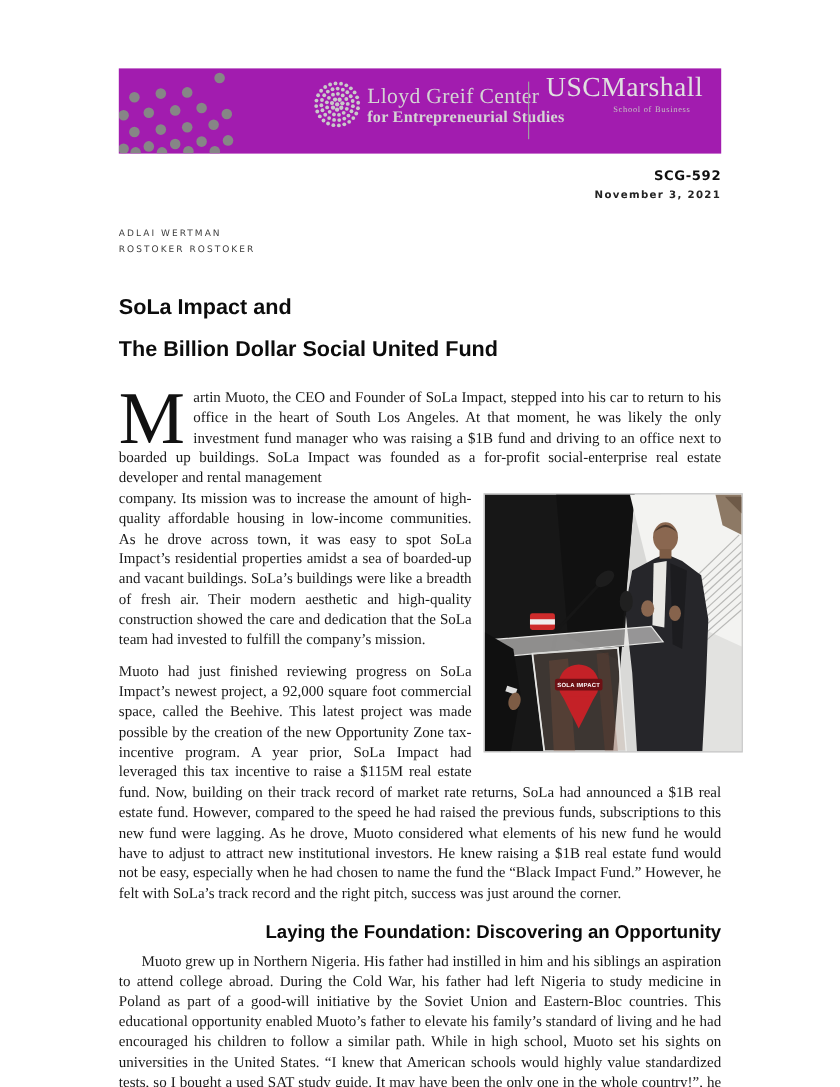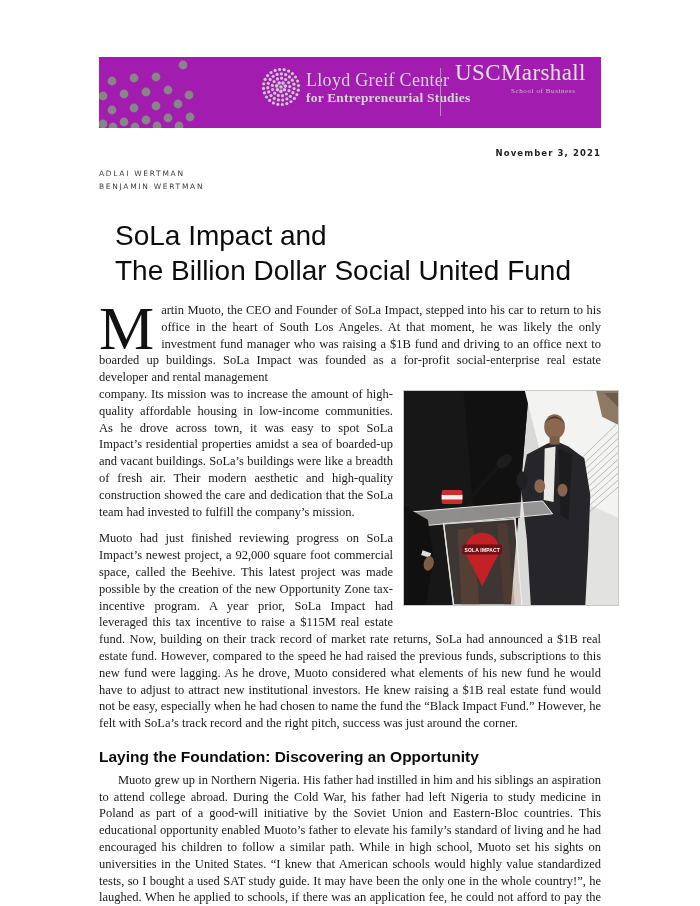--- a/index.html
+++ b/index.html
@@ -14,33 +14,33 @@
   .greif-line1{font-size:18px;letter-spacing:.3px;}
   .greif-line2{font-size:13.5px;font-weight:600;margin-top:0;letter-spacing:.2px;}
   .banner-divider{position:absolute;left:341px;top:11px;width:1px;height:48px;background:#9f9f9f;}
   .usc-block{position:absolute;left:356px;top:3px;color:#e0e0e0;font-family:Liberation Serif, serif;}
   .usc-name{font-size:23px;letter-spacing:.4px;}
   .usc-school{font-size:7px;letter-spacing:.6px;margin-top:1px;margin-left:56px;color:#c4c4c4;}
 
   
   .header-meta{margin-top:12px;text-align:right;font-family:"DejaVu Sans",sans-serif;}
   .case-number{font-size:11px;font-weight:700;letter-spacing:.5px;color:#101010;}
-  .case-date{font-size:8.5px;font-weight:700;letter-spacing:1.1px;color:#232323;margin-top:20px;}
-  .authors{margin-top:9px;text-align:left;font-family:"DejaVu Sans",sans-serif;font-size:7.5px;letter-spacing:1.7px;color:#3c3c3c;line-height:13px;}
-
-  
-  .page-title{margin:25px 0 0 16px;font-family:"Liberation Sans",sans-serif;font-weight:400;font-size:28px;line-height:35px;color:#0c0c0c;}
+  .case-date{font-size:8.5px;font-weight:700;letter-spacing:1.1px;color:#232323;margin-top:5px;}
+  .authors{margin-top:20px;text-align:left;font-family:"DejaVu Sans",sans-serif;font-size:7.5px;letter-spacing:1.7px;color:#3c3c3c;line-height:13px;}
+
+  
+  .page-title{margin:25px 0 0 0;font-family:"Liberation Sans",sans-serif;font-weight:700;font-size:18px;line-height:35px;color:#0c0c0c;}
 
   
   .article{margin-top:14px;font-family:"Liberation Serif",serif;font-size:12.5px;line-height:16.8px;text-align:justify;color:#191919;}
   .article p{margin:0;}
   .para-gap{margin-top:10px !important;}
   .dropcap{float:left;font-size:62px;line-height:47px;margin:3px 7px 0 0;color:#111;font-family:"Liberation Serif",serif;}
   .indent{text-indent:19px;}
-  .section-heading{font-family:"Liberation Sans",sans-serif;font-weight:700;font-size:15.5px;color:#0c0c0c;margin:17px 0 6px 0;text-align:left;}
+  .section-heading{font-family:"Liberation Sans",sans-serif;font-weight:700;font-size:15.5px;color:#0c0c0c;margin:17px 0 6px 0;text-align:right;}
 
   
   .photo-figure{float:right;width:216px;height:216px;margin:4px -18px 10px 10px;border:1px solid #c9c9c9;box-sizing:border-box;background:#dadada;}
   .photo-figure svg{display:block;}
 </style>
 </head>
 <body>
 
 <div class="page">
   <div class="content">
@@ -145,26 +145,27 @@
         <div class="greif-line2">for Entrepreneurial Studies</div>
       </div>
       <div class="banner-divider"></div>
       <div class="usc-block">
         <div class="usc-name">USCMarshall</div>
         <div class="usc-school">School of Business</div>
       </div>
     </div>
 
     <div class="header-meta">
+      <div class="case-number">SCG-592</div>
       <div class="case-date">November 3, 2021</div>
     </div>
 
     <div class="authors">
       <div>ADLAI WERTMAN</div>
-      <div>BENJAMIN WERTMAN</div>
+      <div>ROSTOKER ROSTOKER</div>
     </div>
 
     <h1 class="page-title">
       <span style="display:block">SoLa Impact and</span>
       <span style="display:block">The Billion Dollar Social United Fund</span>
     </h1>
 
     <div class="article">
 
       <p><span class="dropcap">M</span><span>artin Muoto, the CEO and Founder of SoLa Impact, stepped into his car to return to his office in the heart of South Los Angeles. At that moment, he was likely the only investment fund manager who was raising a $1B fund and driving to an office next to boarded up buildings. SoLa Impact was founded as a for-profit social-enterprise real estate developer and rental management</span></p>

